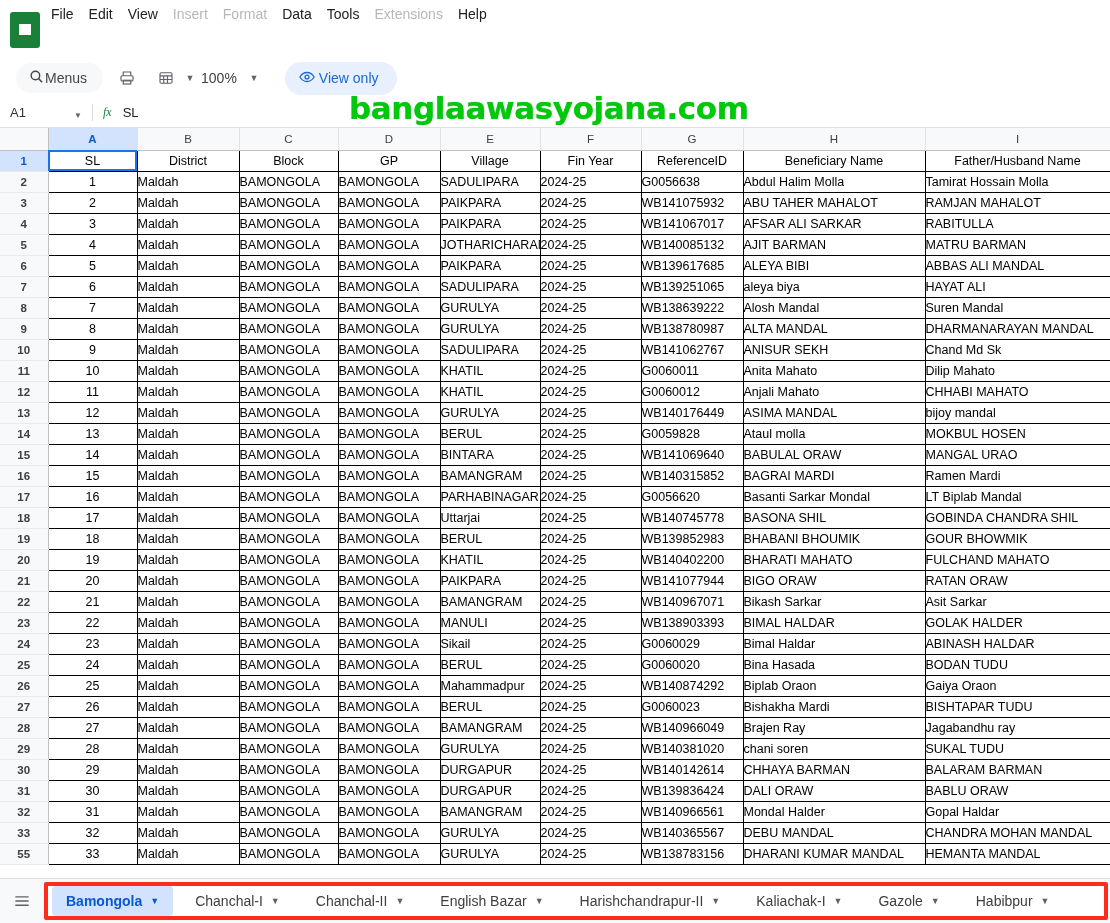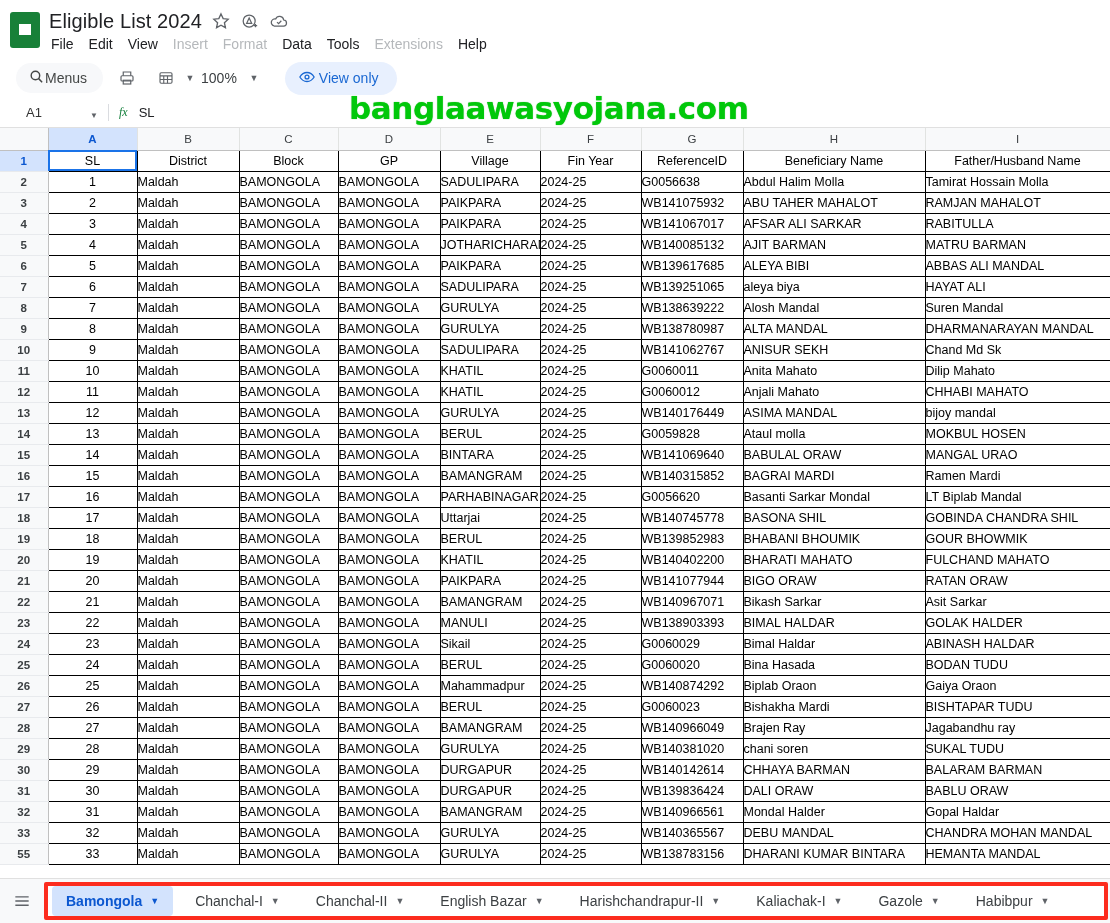--- a/index.html
+++ b/index.html
@@ -61,21 +61,21 @@
     font-size:31px; font-weight:700; letter-spacing:-0.4px;
     color:#00c80a;
     font-family:"DejaVu Sans", sans-serif;
     text-shadow: 0 0 1px rgba(0,160,8,.7);
     white-space:nowrap;
   }
 
   
   .formulabar { display:flex; align-items:center; height:30px; border-bottom:1px solid #e0e0e0;
                 padding-left:10px; }
-  .namebox { width:80px; font-size:13px; color:#333; display:flex; align-items:flex-end; justify-content:space-between; padding-right:8px;margin-left:16px;}
+  .namebox { width:80px; font-size:13px; color:#333; display:flex; align-items:flex-end; justify-content:space-between; padding-right:8px;}
   .namebox .cv { font-size:8px; color:#5f6368; }
   .fxdiv { width:1px; height:17px; background:#dadce0; margin:0 10px 0 2px; }
   .fx { font-size:12px; color:#15803d; font-style:italic; font-family:"Liberation Serif", serif; margin-right:11px;}
   .fval { font-size:13px; color:#202124; }
 
   
   .gridwrap { position:relative; width:1110px; height:745px; overflow:hidden; }
   table.sheet { border-collapse:collapse; table-layout:fixed; width:1110px; }
   table.sheet td, table.sheet th { padding:0; }
 
@@ -123,41 +123,20 @@
 
 <div class="topbar">
   <div class="doc-logo">
     <div class="lgrid">
         <i class="h1"></i>
         <i class="h2"></i>
         <i class="v1"></i>
       </div>
   </div>
   <div class="title-block">
-    <div class="title-row">
-      <span class="doc-title">Eligible List 2024</span>
-      <span class="ticon">
-        <svg viewBox="0 0 24 24" width="20" height="20" fill="none" stroke="#5f6368" stroke-width="1.6">
-          <path d="M12 3.5l2.6 5.6 6 .7-4.5 4.2 1.2 6-5.3-3-5.3 3 1.2-6L3.4 9.8l6-.7z"></path>
-        </svg>
-      </span>
-      <span class="ticon">
-        <svg viewBox="0 0 24 24" width="20" height="20" fill="none" stroke="#5f6368" stroke-width="1.5">
-          <circle cx="11" cy="12" r="7.2"></circle>
-          <path d="M11 8.4l3 6.4H8z"></path>
-          <path d="M18.6 15.6v4M16.6 17.6h4" stroke-width="1.4"></path>
-        </svg>
-      </span>
-      <span class="ticon">
-        <svg viewBox="0 0 24 24" width="20" height="20" fill="none" stroke="#5f6368" stroke-width="1.5">
-          <path d="M6.2 18h11a3.6 3.6 0 0 0 .4-7.2 5 5 0 0 0-9.6-1.3A3.9 3.9 0 0 0 6.2 18z"></path>
-          <path d="M9.6 13.4l1.9 1.9 3.3-3.6" stroke-width="1.4"></path>
-        </svg>
-      </span>
-    </div>
     <div class="menu-row">
       <span class="menu-item">File</span>
       <span class="menu-item">Edit</span>
       <span class="menu-item">View</span>
       <span class="menu-item dim">Insert</span>
       <span class="menu-item dim">Format</span>
       <span class="menu-item">Data</span>
       <span class="menu-item">Tools</span>
       <span class="menu-item dim">Extensions</span>
       <span class="menu-item">Help</span>
@@ -645,21 +624,21 @@
         </tr>
         <tr>
           <th class="rowhdr">55</th>
           <td class="cell c-first center">33</td>
           <td class="cell">Maldah</td>
           <td class="cell">BAMONGOLA</td>
           <td class="cell">BAMONGOLA</td>
           <td class="cell">GURULYA</td>
           <td class="cell">2024-25</td>
           <td class="cell">WB138783156</td>
-          <td class="cell">DHARANI KUMAR BINTARA</td>
+          <td class="cell">DHARANI KUMAR MANDAL</td>
           <td class="cell">HEMANTA MANDAL</td>
         </tr>
       </tbody>
   </table>
 </div>
 
 <div class="tabbar">
   <div class="ham">
     <svg viewBox="0 0 24 24" width="20" height="20" stroke="#5f6368" stroke-width="1.7">
       <path d="M4 7h16M4 12h16M4 17h16"></path>

